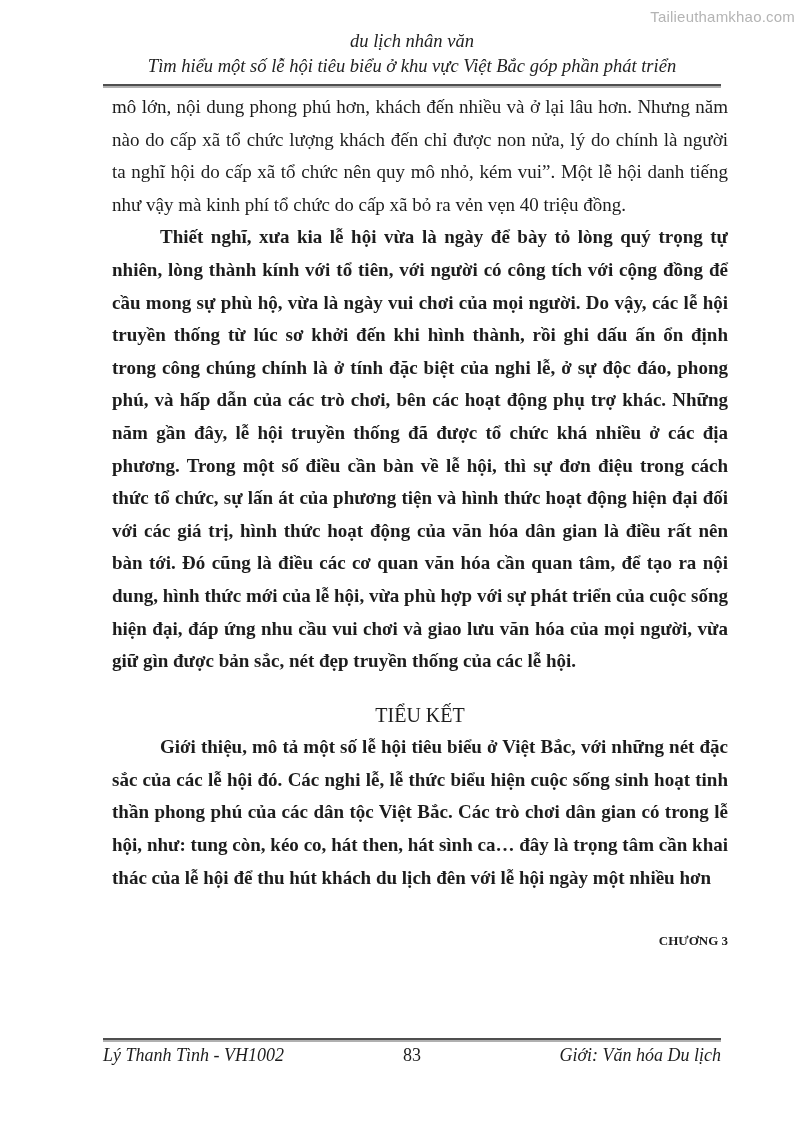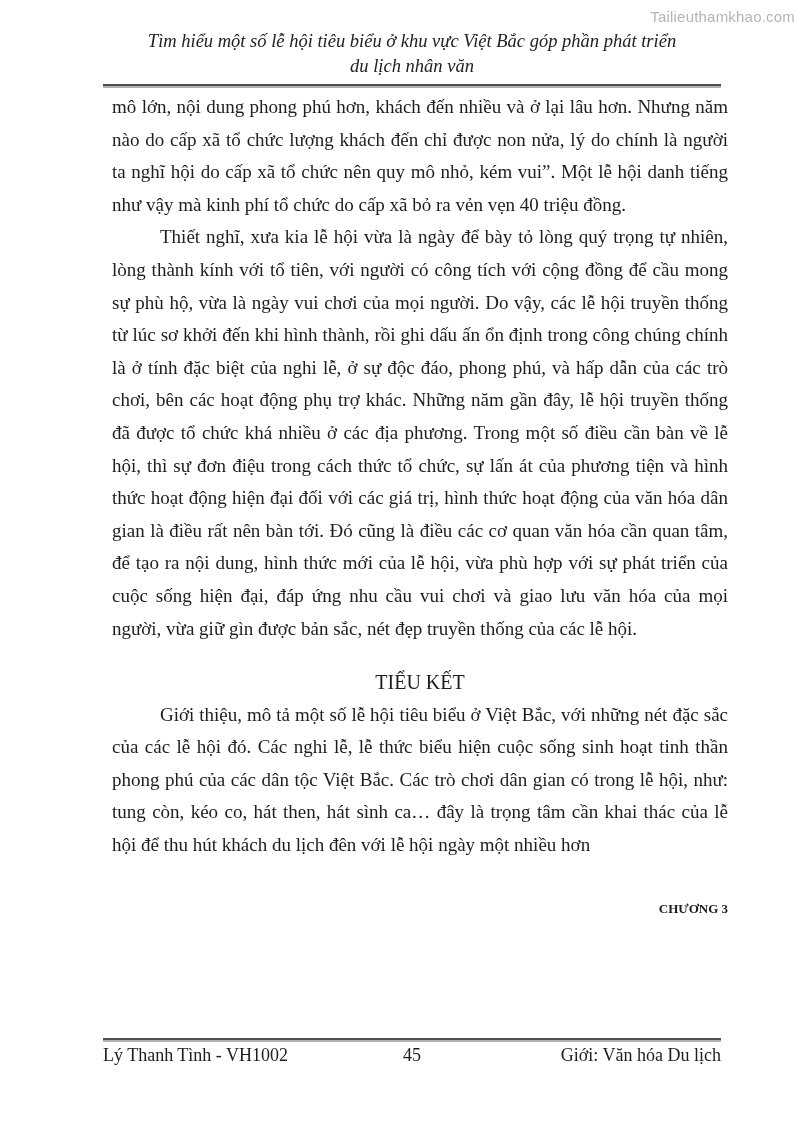--- a/index.html
+++ b/index.html
@@ -45,21 +45,21 @@
   .doc-body {
     position: absolute;
     top: 91px;
     left: 112px;
     width: 616px;
     font-size: 19px;
     line-height: 32.6px;
     text-align: justify;
   }
   .para { margin: 0; }
-  .para.indent { text-indent: 48px; }
+  .para.indent { text-indent: 48px; font-weight: bold; }
   .section-heading {
     margin: 21px 0 0 0;
     font-size: 20px;
     font-weight: normal;
     text-align: center;
     line-height: 32.6px;
     text-indent: 0;
   }
   .chapter-heading {
     margin: 34px 0 0 0;
@@ -74,48 +74,48 @@
     left: 103px;
     width: 618px;
   }
   .footer-row {
     display: flex;
     justify-content: space-between;
     align-items: baseline;
     margin-top: 3px;
     font-size: 18px;
   }
-  .footer-author, .footer-department { }
+  .footer-author, .footer-department { font-style: italic; }
   .footer-author  { flex: 1; text-align: left; }
   .footer-page    { flex: 0 0 auto; text-align: center; }
   .footer-department { flex: 1; text-align: right; }
 </style>
 </head>
 <body>
 
 <div class="page">
 
   <div class="watermark">Tailieuthamkhao.com</div>
 
   <div class="header">
+    <div class="header-title">du lịch nhân văn</div>
     <div class="header-title">Tìm hiểu một số lễ hội tiêu biểu ở khu vực Việt Bắc góp phần phát triển</div>
-    <div class="header-title">du lịch nhân văn</div>
     <div class="rule"></div>
   </div>
 
   <div class="doc-body">
     <p class="para">mô lớn, nội dung phong phú hơn, khách đến nhiều và ở lại lâu hơn. Nhưng năm nào do cấp xã tổ chức lượng khách đến chỉ được non nửa, lý do chính là người ta nghĩ hội do cấp xã tổ chức nên quy mô nhỏ, kém vui”. Một lễ hội danh tiếng như vậy mà kinh phí tổ chức do cấp xã bỏ ra vẻn vẹn 40 triệu đồng.</p>
     <p class="para indent">Thiết nghĩ, xưa kia lễ hội vừa là ngày để bày tỏ lòng quý trọng tự nhiên, lòng thành kính với tổ tiên, với người có công tích với cộng đồng để cầu mong sự phù hộ, vừa là ngày vui chơi của mọi người. Do vậy, các lễ hội truyền thống từ lúc sơ khởi đến khi hình thành, rồi ghi dấu ấn ổn định trong công chúng chính là ở tính đặc biệt của nghi lễ, ở sự độc đáo, phong phú, và hấp dẫn của các trò chơi, bên các hoạt động phụ trợ khác. Những năm gần đây, lễ hội truyền thống đã được tổ chức khá nhiều ở các địa phương. Trong một số điều cần bàn về lễ hội, thì sự đơn điệu trong cách thức tổ chức, sự lấn át của phương tiện và hình thức hoạt động hiện đại đối với các giá trị, hình thức hoạt động của văn hóa dân gian là điều rất nên bàn tới. Đó cũng là điều các cơ quan văn hóa cần quan tâm, để tạo ra nội dung, hình thức mới của lễ hội, vừa phù hợp với sự phát triển của cuộc sống hiện đại, đáp ứng nhu cầu vui chơi và giao lưu văn hóa của mọi người, vừa giữ gìn được bản sắc, nét đẹp truyền thống của các lễ hội.</p>
     <h2 class="section-heading">TIỂU KẾT</h2>
     <p class="para indent">Giới thiệu, mô tả một số lễ hội tiêu biểu ở Việt Bắc, với những nét đặc sắc của các lễ hội đó. Các nghi lễ, lễ thức biểu hiện cuộc sống sinh hoạt tinh thần phong phú của các dân tộc Việt Bắc. Các trò chơi dân gian có trong lễ hội, như: tung còn, kéo co, hát then, hát sình ca… đây là trọng tâm cần khai thác của lễ hội để thu hút khách du lịch đên với lễ hội ngày một nhiều hơn</p>
     <h2 class="chapter-heading">CHƯƠNG 3</h2>
   </div>
 
   <div class="footer">
     <div class="rule"></div>
     <div class="footer-row">
       <span class="footer-author">Lý Thanh Tình - VH1002</span>
-      <span class="footer-page">45</span>
+      <span class="footer-page">83</span>
       <span class="footer-department">Giới: Văn hóa Du lịch</span>
     </div>
   </div>
 
 </div>
 
 </body></html>

